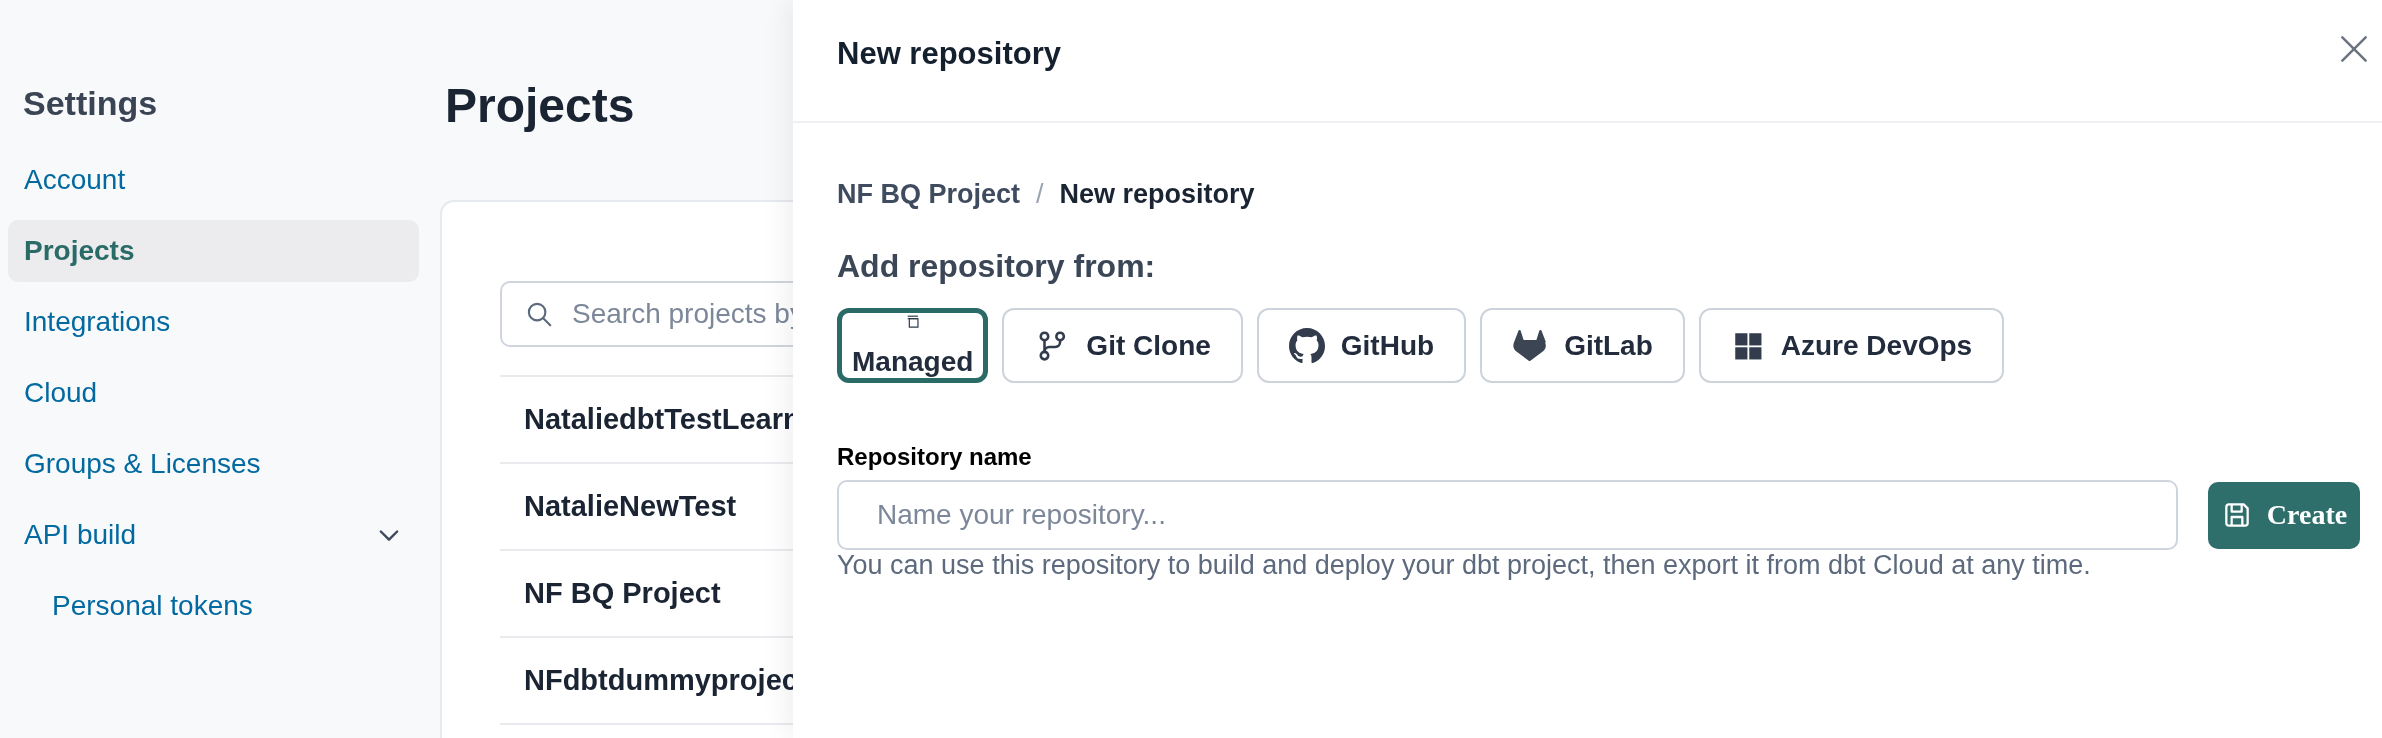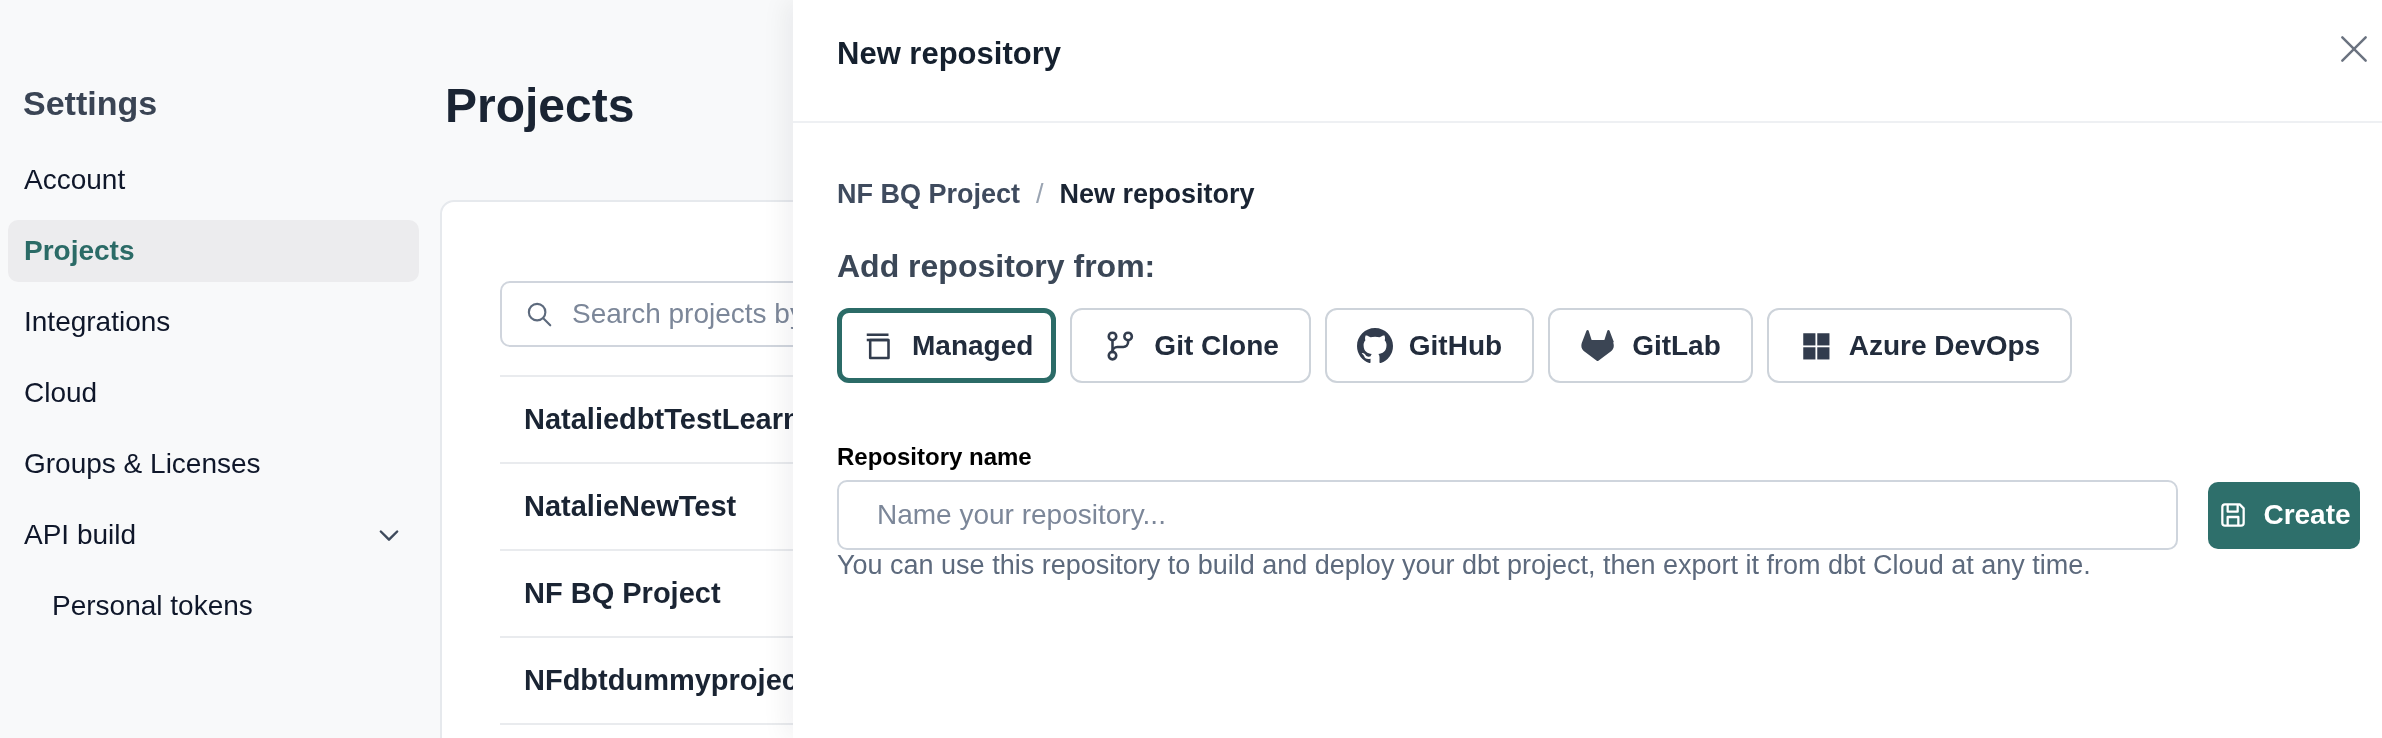--- a/index.html
+++ b/index.html
@@ -9,21 +9,21 @@
     background:#f8f9fa; font-family:"Liberation Sans", sans-serif;
     color:#1a2433;
   }
 
   
   .sidebar { position:absolute; left:0; top:0; width:440px; height:100%; }
   .sidebar-title { position:absolute; left:23px; top:84px; font-size:34px; font-weight:700; color:#3a4454; }
   .nav { position:absolute; left:8px; top:149px; width:411px; }
   .nav-item {
     height:62px; margin-bottom:9px; border-radius:10px; display:flex; align-items:center;
-    padding:0 16px; font-size:28px; color:#0f172a; cursor:pointer;
+    padding:0 16px; font-size:28px; color:#0369a1; cursor:pointer;
   }
   .nav-item.active { background:#ececee; color:#2b6b67; font-weight:700; }
   .nav-item.indent { padding-left:44px; }
   .nav-item .grow { flex:1; }
   .nav-item svg { flex:0 0 auto; }
 
   
   .main-title { position:absolute; left:445px; top:78px; font-size:48px; font-weight:700; color:#1a2433; }
   .card {
     position:absolute; left:440px; top:200px; right:-24px; bottom:-24px;
@@ -66,35 +66,35 @@
 
   .section-heading { margin-top:37px; font-size:32px; line-height:38px; font-weight:700; color:#3b4757; }
 
   .source-row { margin-top:23px; display:flex; gap:14px; }
   .source-btn {
     height:75px; border:2px solid #cdd3da; border-radius:12px; background:#fff;
     display:flex; align-items:center; gap:16px; padding:0 30px;
     font-size:28px; font-weight:700; color:#222c3c; cursor:pointer;
     font-family:"Liberation Sans", sans-serif;
   }
-  .source-btn.selected { border:5px solid #2b6b67; padding:0 18px; }
+  .source-btn.selected { border:5px solid #2b6b67; padding:0 10px;flex-direction:column; }
 
   .field-label { margin-top:60px; font-size:24px; line-height:28px; font-weight:700; color:#000000; }
   .name-row { margin-top:9px; display:flex; gap:30px; align-items:center; }
   .name-input {
     width:1341px; height:70px; border:2px solid #cfd5dd; border-radius:10px;
     font-size:28px; color:#1a2433; padding:0 32px 0 38px; outline:none;
     font-family:"Liberation Sans", sans-serif;
   }
   .name-input::placeholder { color:#7c8799; }
   .create-btn {
     width:152px; height:67px; background:#2e6f6b; border:none; border-radius:10px;
     color:#fff; font-size:28px; font-weight:600; display:flex; align-items:center;
     justify-content:center; gap:14px; cursor:pointer;
-    font-family:Liberation Sans, sans-serif;
+    font-family:Liberation Serif, serif;
   }
   .helper { margin-top:0; font-size:27px; color:#5d6a7d; }
 </style>
 </head>
 <body>
 
 <div class="page">
 
   <aside class="sidebar">
     <div class="sidebar-title">Settings</div>

